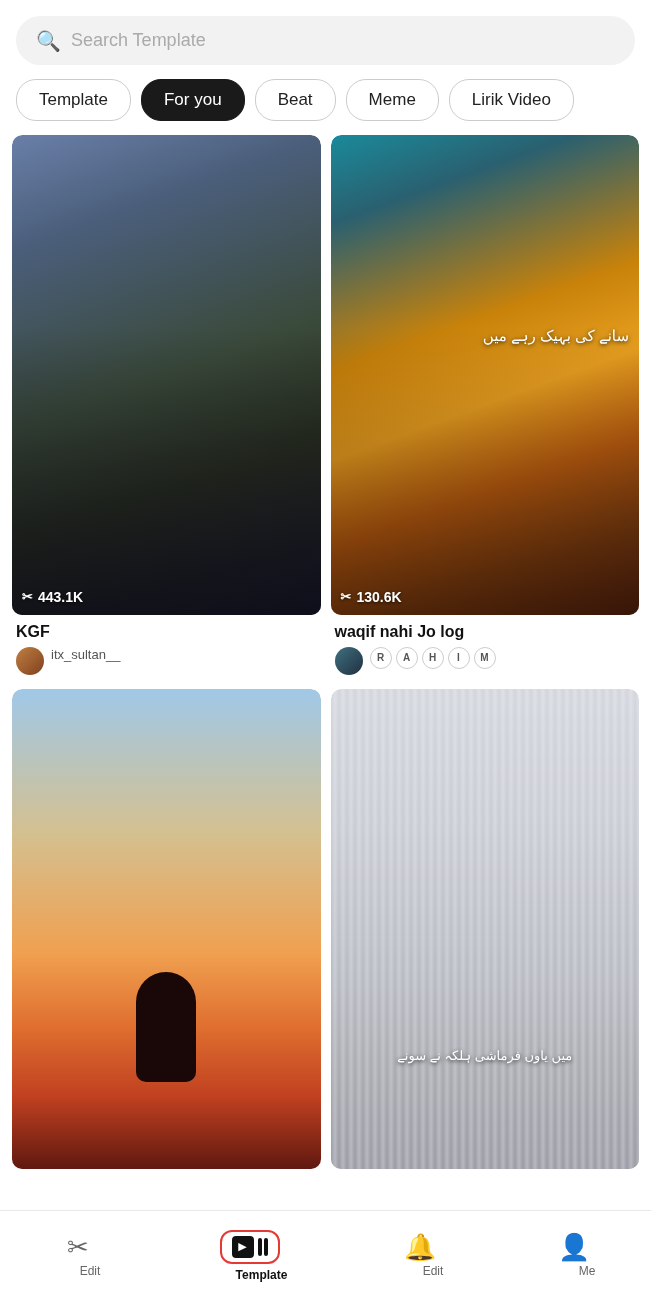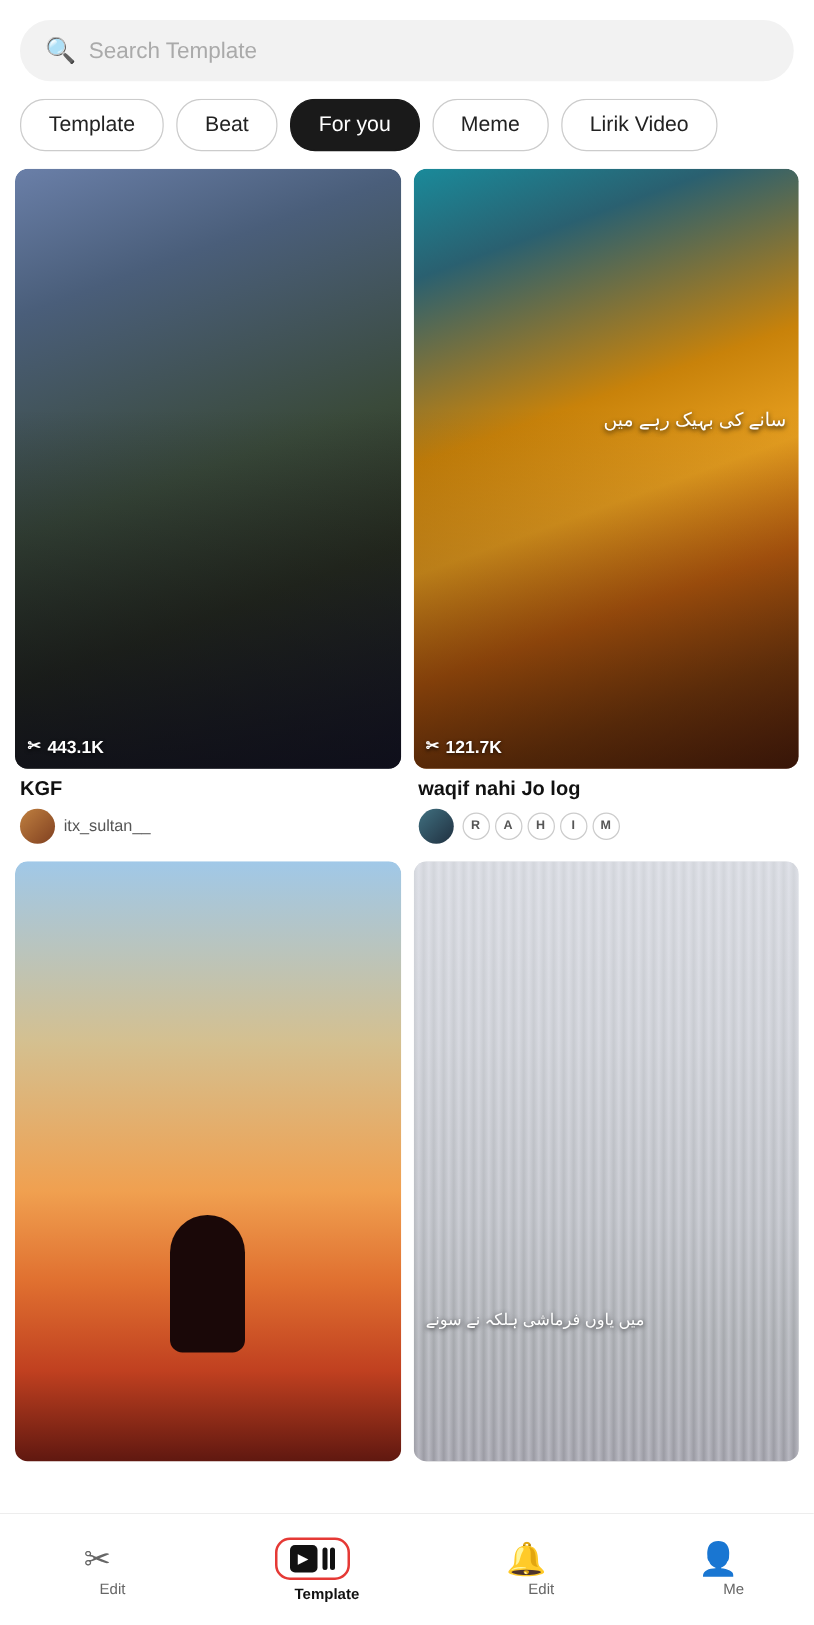--- a/index.html
+++ b/index.html
@@ -150,37 +150,37 @@
       text-align: right;
       text-shadow: 0 1px 4px rgba(0,0,0,0.8);
       direction: rtl;
     }
     .arabic-text-2 {
       position: absolute;
       bottom: 22%;
       left: 10px; right: 10px;
       color: #fff;
       font-size: 13px;
-      text-align: left;
+      text-align: center;
       text-shadow: 0 1px 4px rgba(0,0,0,0.8);
       direction: rtl;
     }
 
     .video-info {
       padding: 8px 4px 4px;
     }
     .video-title {
       font-size: 16px;
       font-weight: 600;
       color: #111;
       margin-bottom: 6px;
     }
     .video-author {
       display: flex;
-      align-items: center;
+      align-items: flex-start;
       gap: 7px;
     }
     .author-avatar {
       width: 28px; height: 28px;
       border-radius: 50%;
       background: #ccc;
       flex-shrink: 0;
       overflow: hidden;
     }
     .avatar-kgf {
@@ -273,22 +273,22 @@
 </head>
 <body>
 
 <div class="search-bar">
   <span class="search-icon-wrap">🔍</span>
   <span class="search-placeholder">Search Template</span>
 </div>
 
 <div class="filter-tabs">
   <button class="tab-btn">Template</button>
+  <button class="tab-btn active">For you</button>
   <button class="tab-btn">Beat</button>
-  <button class="tab-btn active">For you</button>
   <button class="tab-btn">Meme</button>
   <button class="tab-btn">Lirik Video</button>
 </div>
 
 <div class="video-grid">
 
   <div class="video-card">
     <div class="video-thumb thumb-kgf">
       <div class="video-stats">
         <span class="scissors-icon">✂</span>
@@ -302,21 +302,21 @@
         <span class="author-name">itx_sultan__</span>
       </div>
     </div>
   </div>
 
   <div class="video-card">
     <div class="video-thumb thumb-waqif">
       <div class="arabic-text">سانے کی بہیک رہے میں</div>
       <div class="video-stats">
         <span class="scissors-icon">✂</span>
-        <span>121.7K</span>
+        <span>130.6K</span>
       </div>
     </div>
     <div class="video-info">
       <div class="video-title">waqif nahi Jo log</div>
       <div class="video-author">
         <div class="author-avatar avatar-waqif"></div>
         <div class="author-tags">
           <span class="author-tag">R</span>
           <span class="author-tag">A</span>
           <span class="author-tag">H</span>

